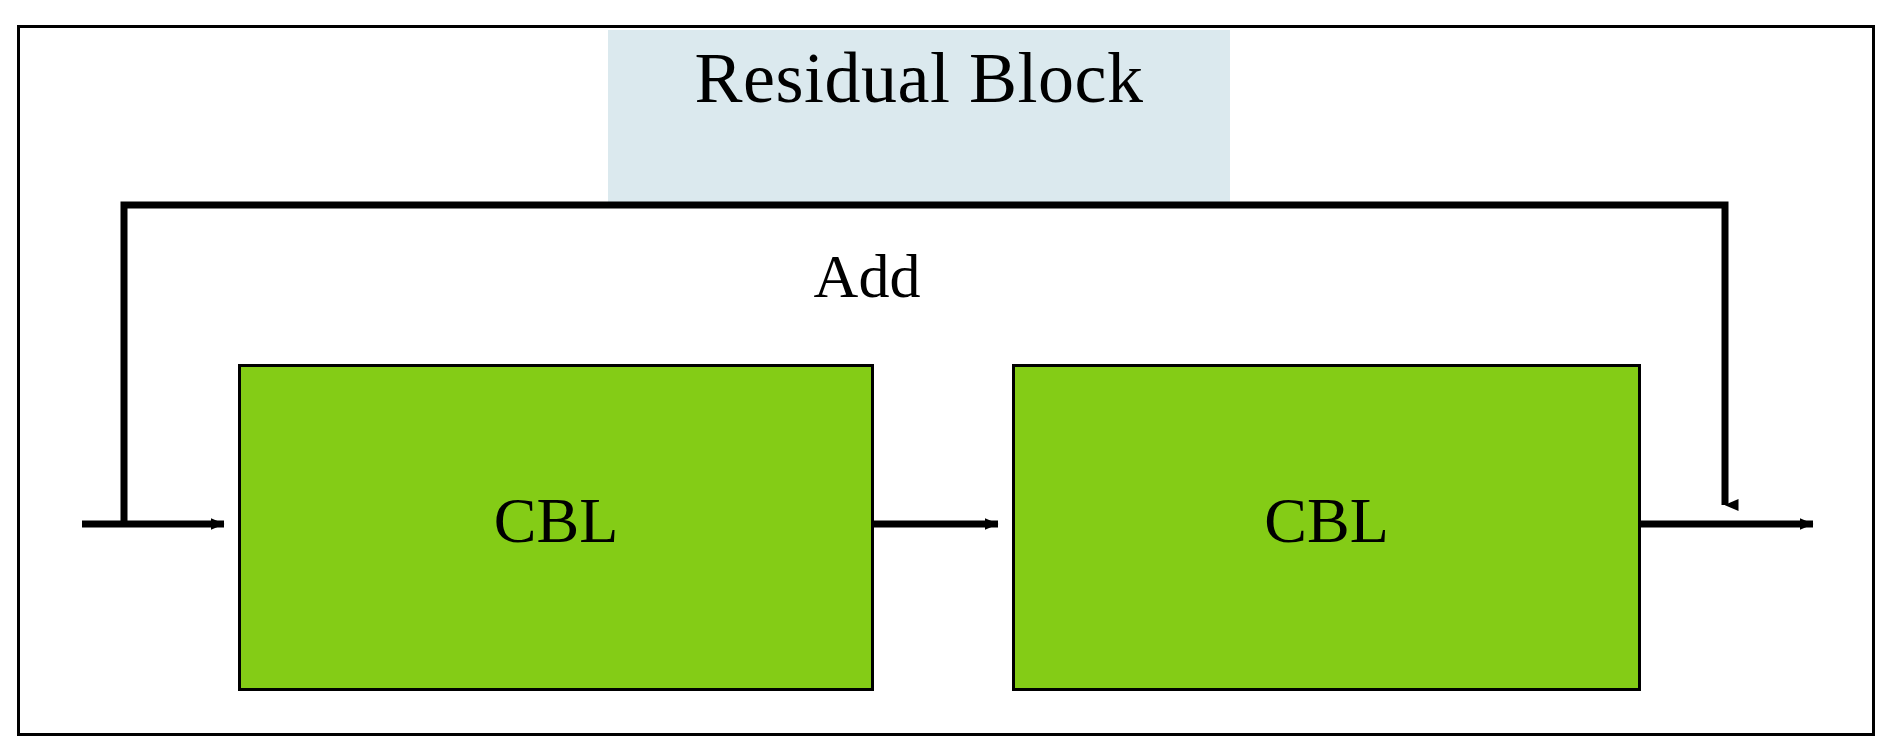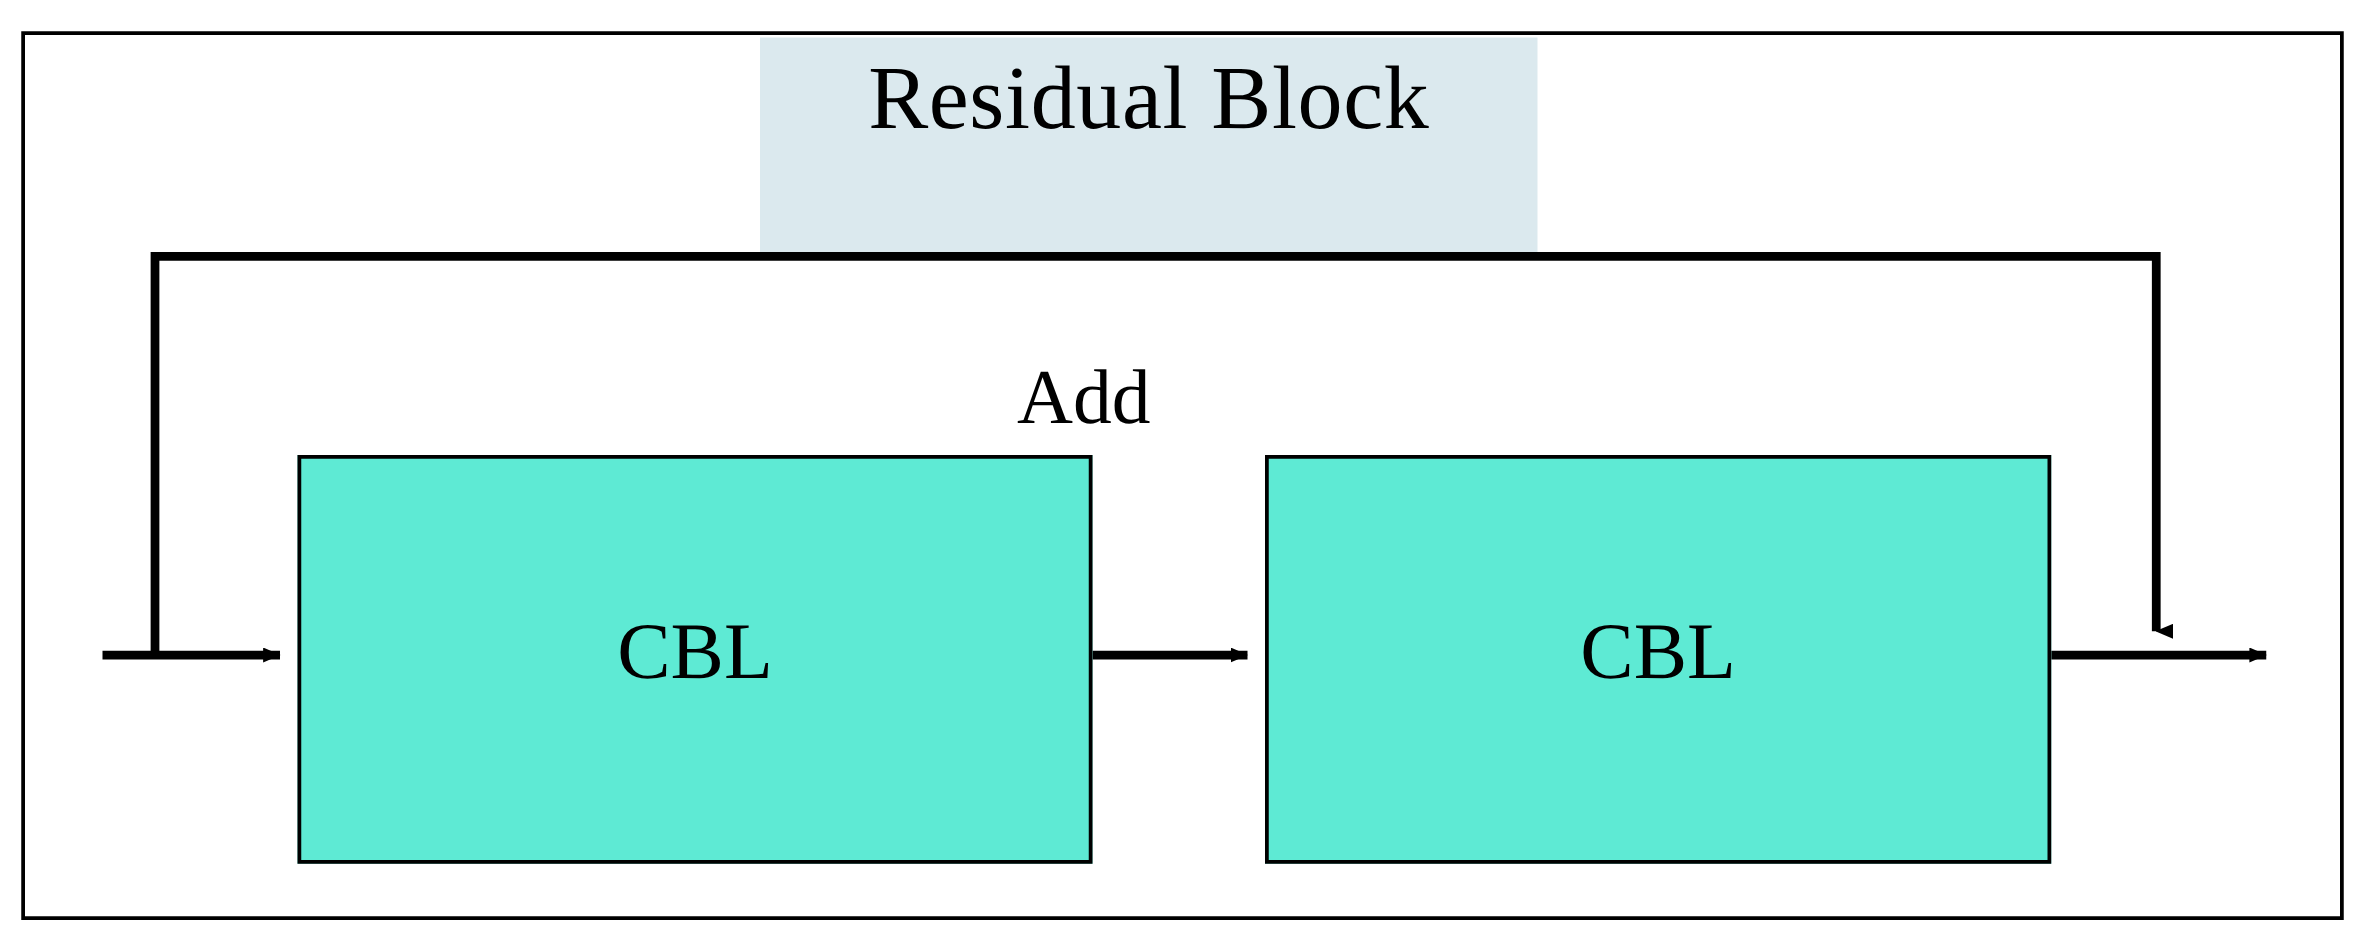--- a/index.html
+++ b/index.html
@@ -67,27 +67,26 @@
   .add-label {
     position: absolute;
     left: 762px;
     top: 245px;
     width: 210px;
     text-align: center;
     font-size: 62px;
     line-height: 1.0;
     color: #000000;
     white-space: nowrap;
-    margin-top: 42px;
   }
 
   
   .cbl-block {
     position: absolute;
-    background: #5eead4;
+    background: #84cc16;
     border: 3px solid #000000;
     box-sizing: border-box;
     display: flex;
     flex-direction: column;
     align-items: center;
     justify-content: center;
     color: #000000;
   }
   #cbl-block-1 {
     left: 238px;

